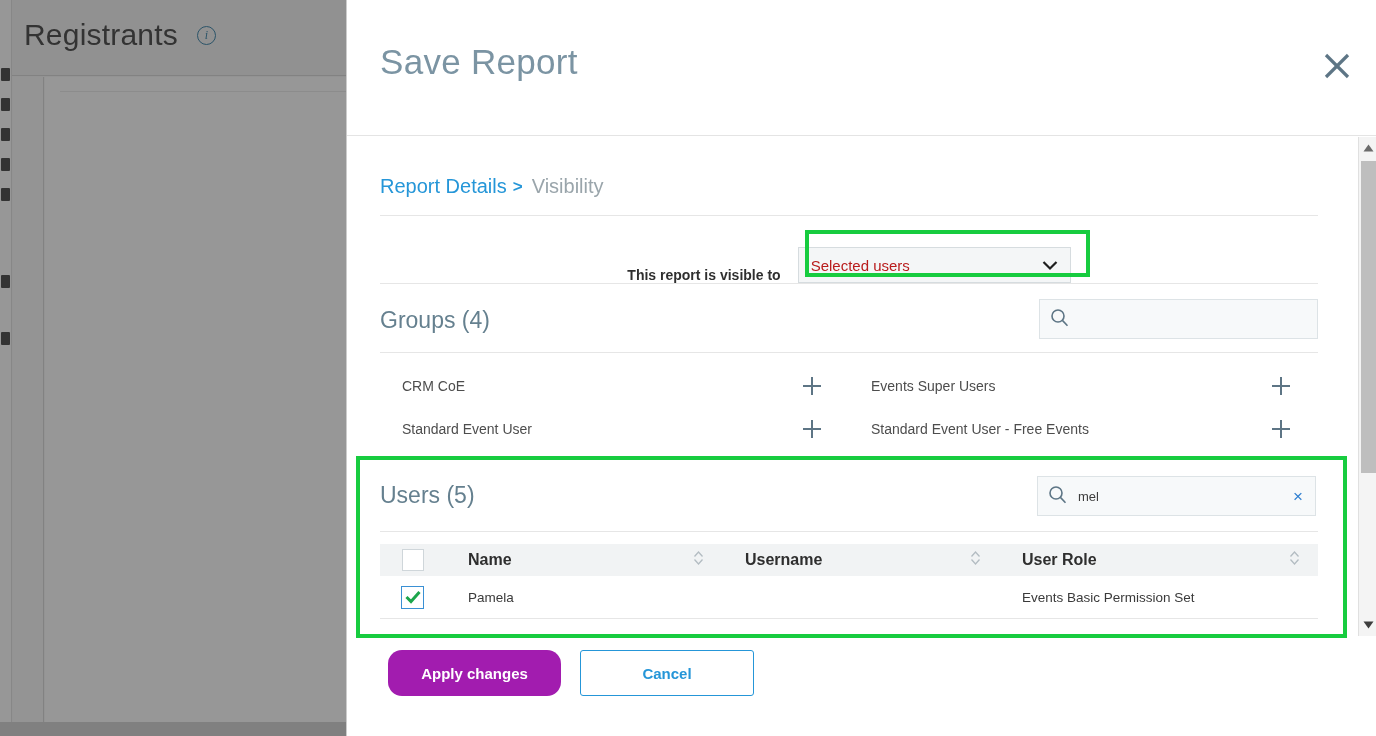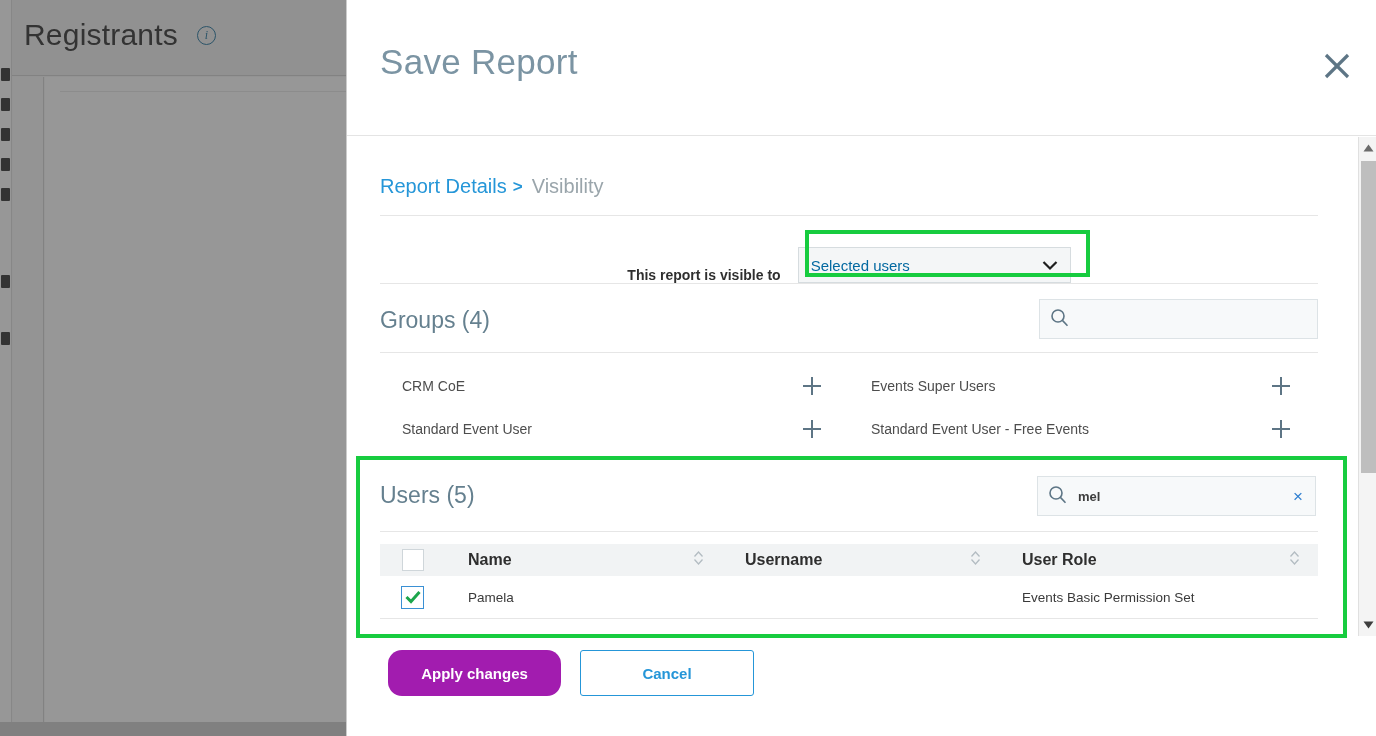--- a/index.html
+++ b/index.html
@@ -141,21 +141,21 @@
   .select-wrap {
     position: relative;
     width: 273px; height: 36px;
   }
   .select-box {
     width: 273px; height: 36px;
     background: #f4f6f7;
     border: 1px solid #d6dcdf;
     display: flex; align-items: center;
     padding: 0 12px;
-    font-size: 15px; font-weight: 300; color: #0369a1;
+    font-size: 15px; font-weight: 300; color: #b91c1c;
     cursor: pointer;
     position: relative;
   }
   .select-caret {
     position: absolute; right: 12px; top: 50%; transform: translateY(-50%);
   }
 
   
   .sec-title {
     position: absolute;
@@ -166,21 +166,21 @@
     position: absolute;
     width: 279px; height: 40px;
     background: #f7f9fa;
     border: 1px solid #dde3e6;
     display: flex; align-items: center;
     padding: 0 10px;
   }
   .search-box input {
     border: none; background: transparent; outline: none;
     flex: 1; margin-left: 9px;
-    font-size: 13px; font-weight: 700; color: #3d3d3d;
+    font-size: 13px; font-weight: 400; color: #3d3d3d;
     font-family: "Liberation Sans", sans-serif;
   }
   .search-box input::placeholder { color: #9aa5ab; }
   .clear-x {
     color: #2f7fd0; font-size: 17px; font-weight: 300;
     cursor: pointer; padding: 0 2px; line-height: 1;
     background: none; border: none;
   }
 
   

